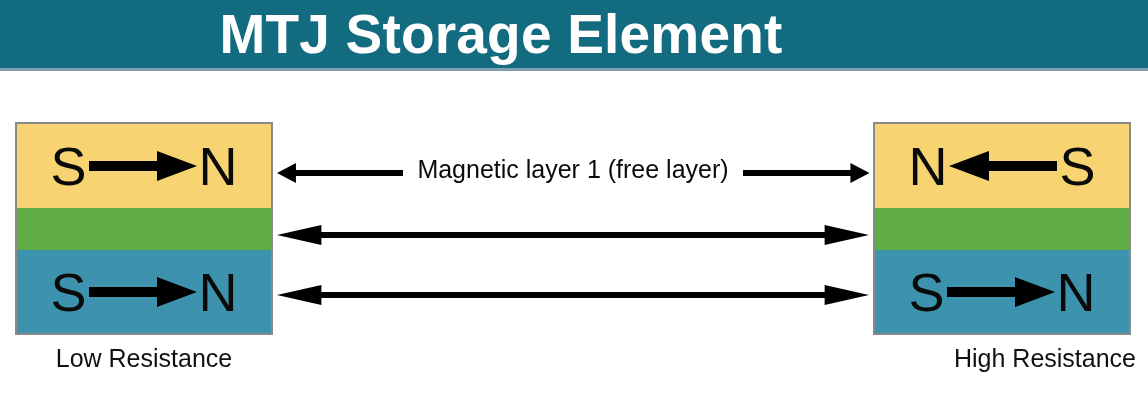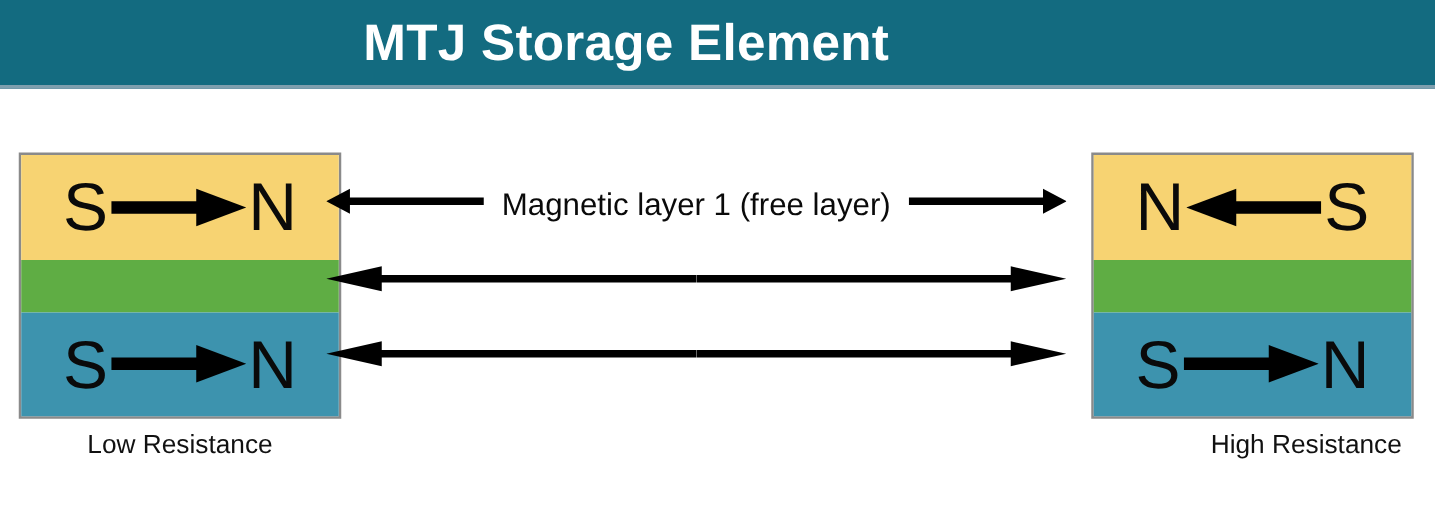--- a/index.html
+++ b/index.html
@@ -28,21 +28,21 @@
   }
   #header-title {
     position: absolute;
     left: 0;
     top: 0;
     width: 1002px;
     height: 71px;
     line-height: 68px;
     text-align: center;
     color: #ffffff;
-    font-size: 41px;
+    font-size: 55px;
     font-weight: bold;
     letter-spacing: 0.2px;
     white-space: nowrap;
   }
 
   
   .stack {
     position: absolute;
     top: 122px;
     width: 258px;
@@ -77,24 +77,24 @@
   .mag-arrow {
     display: inline-block;
     margin: 0 2px;
     position: relative;
     top: 2px;
   }
 
   
   .label-row {
     position: absolute;
-    left: 261px;
+    left: 277px;
     width: 592px;
     display: flex;
-    align-items: flex-start;
+    align-items: flex-end;
     justify-content: center;
   }
   #row-free    { top: 150px; height: 34px; }
   #row-barrier { top: 212px; height: 34px; }
   #row-fixed   { top: 272px; height: 34px; }
 
   .row-label {
     font-size: 25px;
     color: #0a0a0a;
     white-space: nowrap;
@@ -108,21 +108,21 @@
     min-width: 20px;
   }
   .row-arrow svg { display: block; width: 100%; height: 100%; }
 
   
   .caption {
     position: absolute;
     top: 344px;
     width: 258px;
     text-align: center;
-    font-size: 21px;
+    font-size: 25px;
     color: #111111;
     white-space: nowrap;
   }
   #caption-left  { left: 15px;  }
   #caption-right { left: 916px; }
 </style>
 </head>
 <body>
 
 <div id="header-bar">

